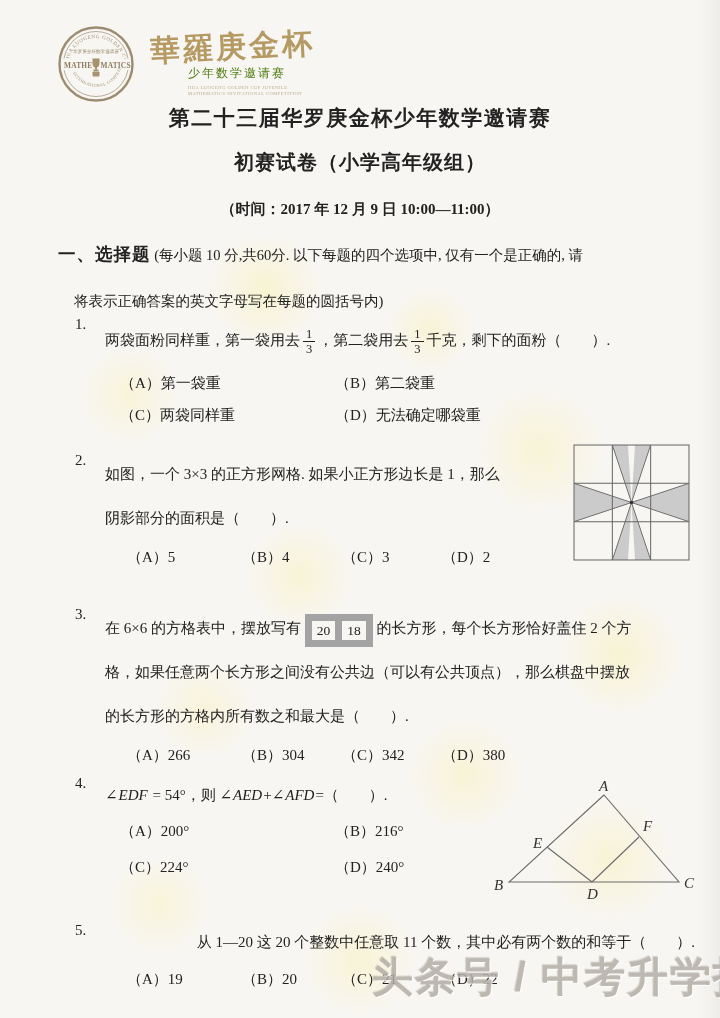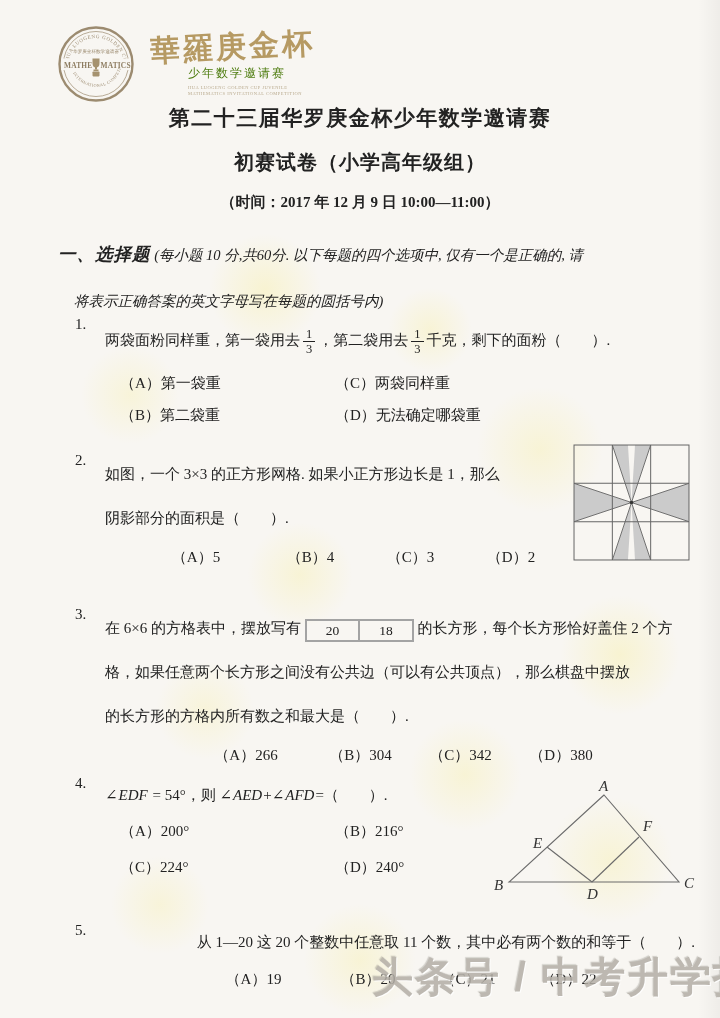--- a/index.html
+++ b/index.html
@@ -30,39 +30,39 @@
   .seal{width:80px;height:80px;}
   .callig{margin-left:14px;padding-top:6px;color:#b297614;}
   .callig-main{
     font-size:30px;font-weight:bold;color:#b69a63;letter-spacing:3px;
     transform:rotate(-3deg);line-height:1.1;
   }
   .callig-sub{font-size:12px;color:#4d7c0f;margin:2px 0 0 38px;letter-spacing:2px;}
   .callig-en{font-size:4.5px;color:#b8a98c;margin:3px 0 0 38px;letter-spacing:.5px;line-height:1.4;width:120px;}
   .title{top:104px;left:0;width:100%;text-align:center;font-size:21px;font-weight:bold;letter-spacing:1.5px;z-index:2;}
   .subtitle{top:149px;left:0;width:100%;text-align:center;font-size:20px;font-weight:bold;letter-spacing:1px;z-index:2;}
-  .time-line{top:193px;left:0;width:100%;text-align:center;font-size:15px;font-weight:bold;z-index:2;}
-  
-  .section{top:231px;left:58px;width:615px;z-index:2;font-size:14.5px;line-height:46px;font-style:italic;}
+  .time-line{top:200px;left:0;width:100%;text-align:center;font-size:15px;font-weight:bold;z-index:2;}
+  
+  .section{top:231px;left:58px;width:615px;z-index:2;font-size:14.5px;line-height:46px;}
   .section .head{font-size:17.5px;font-weight:bold;letter-spacing:1px;}
   .section .note2{display:block;margin-left:16px;}
   
   .q{z-index:2;font-size:15px;}
   .qrow{display:flex;}
   .qnum{width:30px;flex:0 0 30px;}
   .qbody{flex:1;}
   .opts2{display:grid;grid-template-columns:215px auto;row-gap:13px;margin:10px 0 0 15px;}
-  .opts4{display:flex;margin:8px 0 0 22px;justify-content:center;}
+  .opts4{display:flex;margin:8px 0 0 22px;}
   .opts4 span{display:inline-block;}
   .opts4 .w1{width:115px;} .opts4 .w2{width:100px;} .opts4 .w3{width:100px;}
   .frac{display:inline-block;vertical-align:middle;text-align:center;font-size:12.5px;line-height:1.15;margin:0 3px;}
   .frac .num{display:block;border-bottom:1px solid #222;padding:0 3px;}
   .frac .den{display:block;padding:0 3px;}
   .mi{font-style:italic;padding:0 1px;}
-  .numbox{display:inline-block;border:2px solid #a3a3a3;font-size:13.5px;padding:0 19px;line-height:19px;vertical-align:-2px;text-align:right;}
+  .numbox{display:inline-block;border:7px solid #a3a3a3;font-size:13.5px;padding:0 5px;line-height:19px;vertical-align:-2px;text-align:right;}
   .numbox + .numbox{border-left:none;}
   .q1{top:316px;left:75px;width:600px;}
   .q1 .line{line-height:48px;}
   .q2{top:452px;left:75px;width:505px;}
   .q2 .line{line-height:44px;}
   .fig-star{top:443px;left:572px;z-index:2;}
   .q3{top:606px;left:75px;width:605px;}
   .q3 .line{line-height:44px;}
   .q4{top:775px;left:75px;width:430px;}
   .q4 .line{line-height:40px;}
@@ -128,22 +128,22 @@
 
 <div class="abs q q1">
   <div class="qrow">
     <div class="qnum">1.</div>
     <div class="qbody">
       <div class="line">
         <span>两袋面粉同样重，第一袋用去</span><span class="frac"><span class="num">1</span><span class="den">3</span></span><span>，第二袋用去</span><span class="frac"><span class="num">1</span><span class="den">3</span></span><span>千克，剩下的面粉（　　）.</span>
       </div>
       <div class="opts2">
         <span>（A）第一袋重</span>
+        <span>（B）第二袋重</span>
         <span>（C）两袋同样重</span>
-        <span>（B）第二袋重</span>
         <span>（D）无法确定哪袋重</span>
       </div>
     </div>
   </div>
 </div>
 
 <div class="abs q q2">
   <div class="qrow">
     <div class="qnum">2.</div>
     <div class="qbody">

